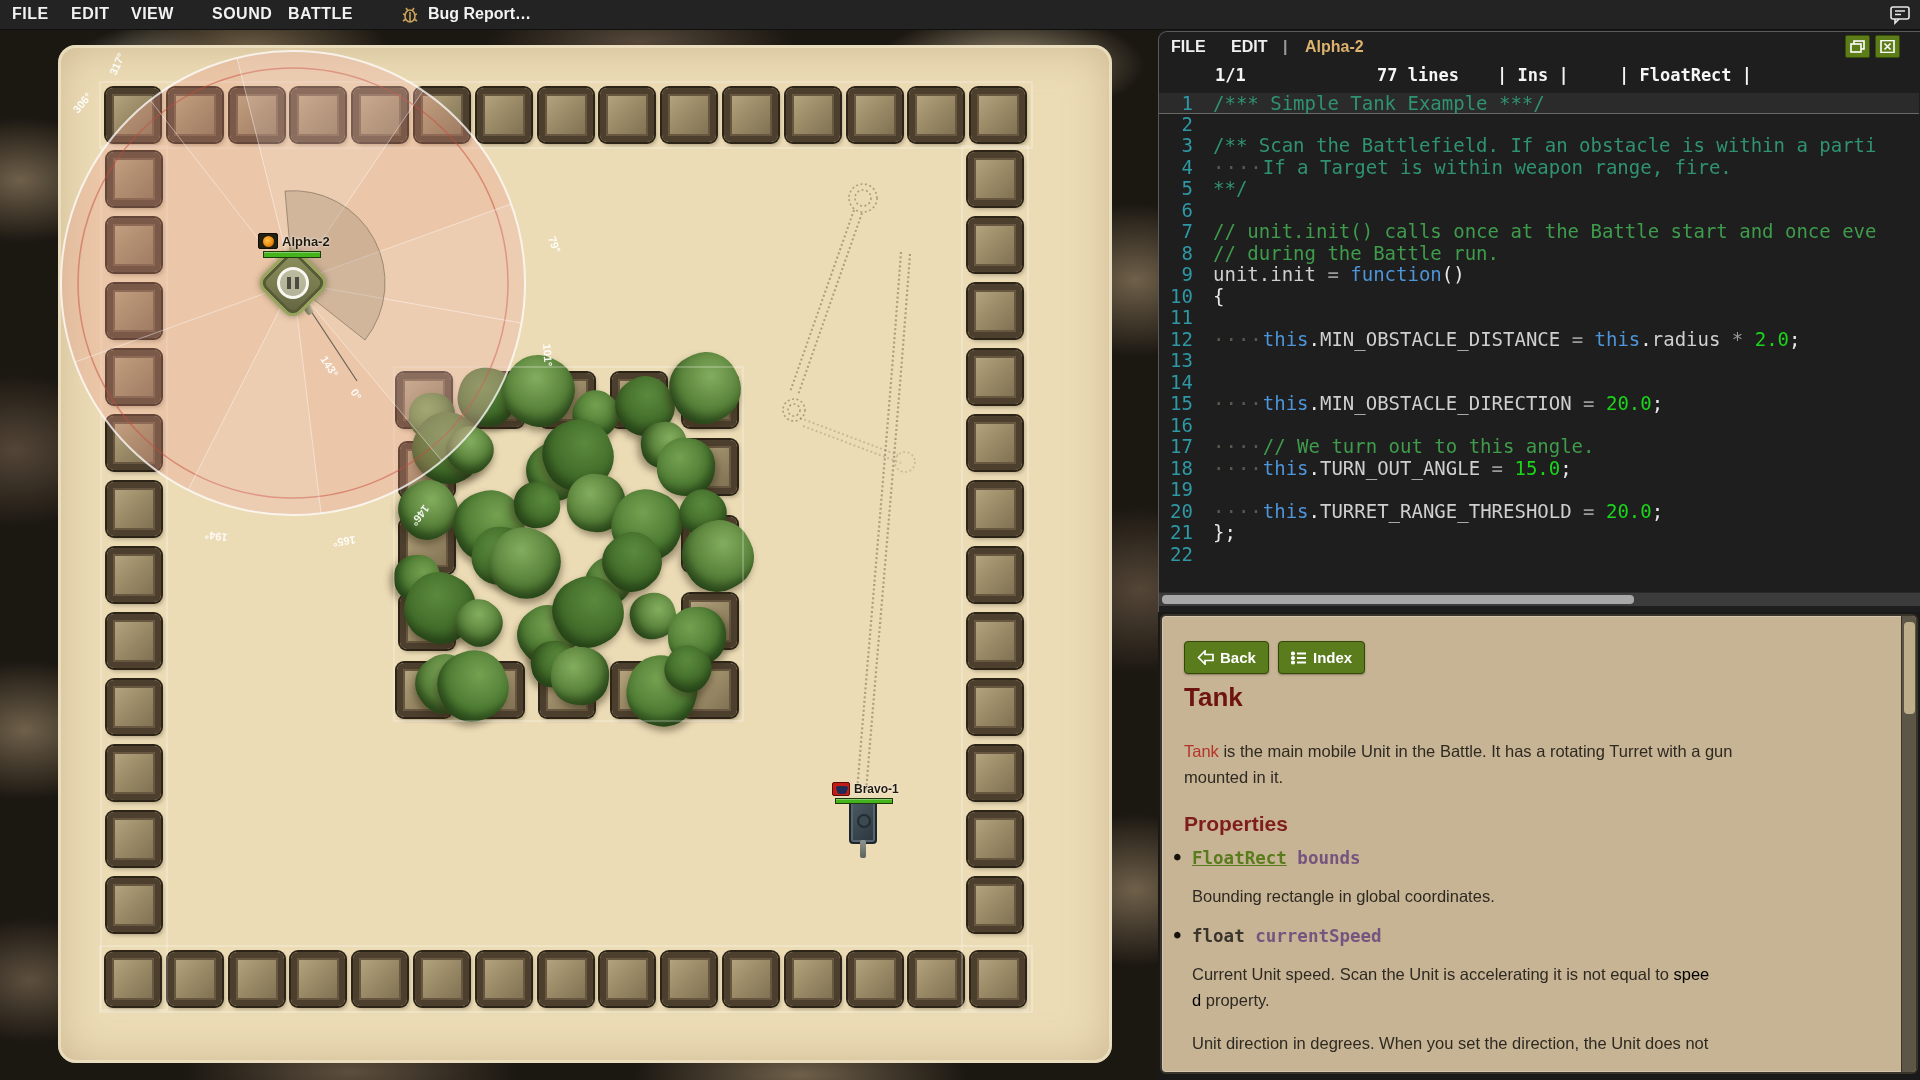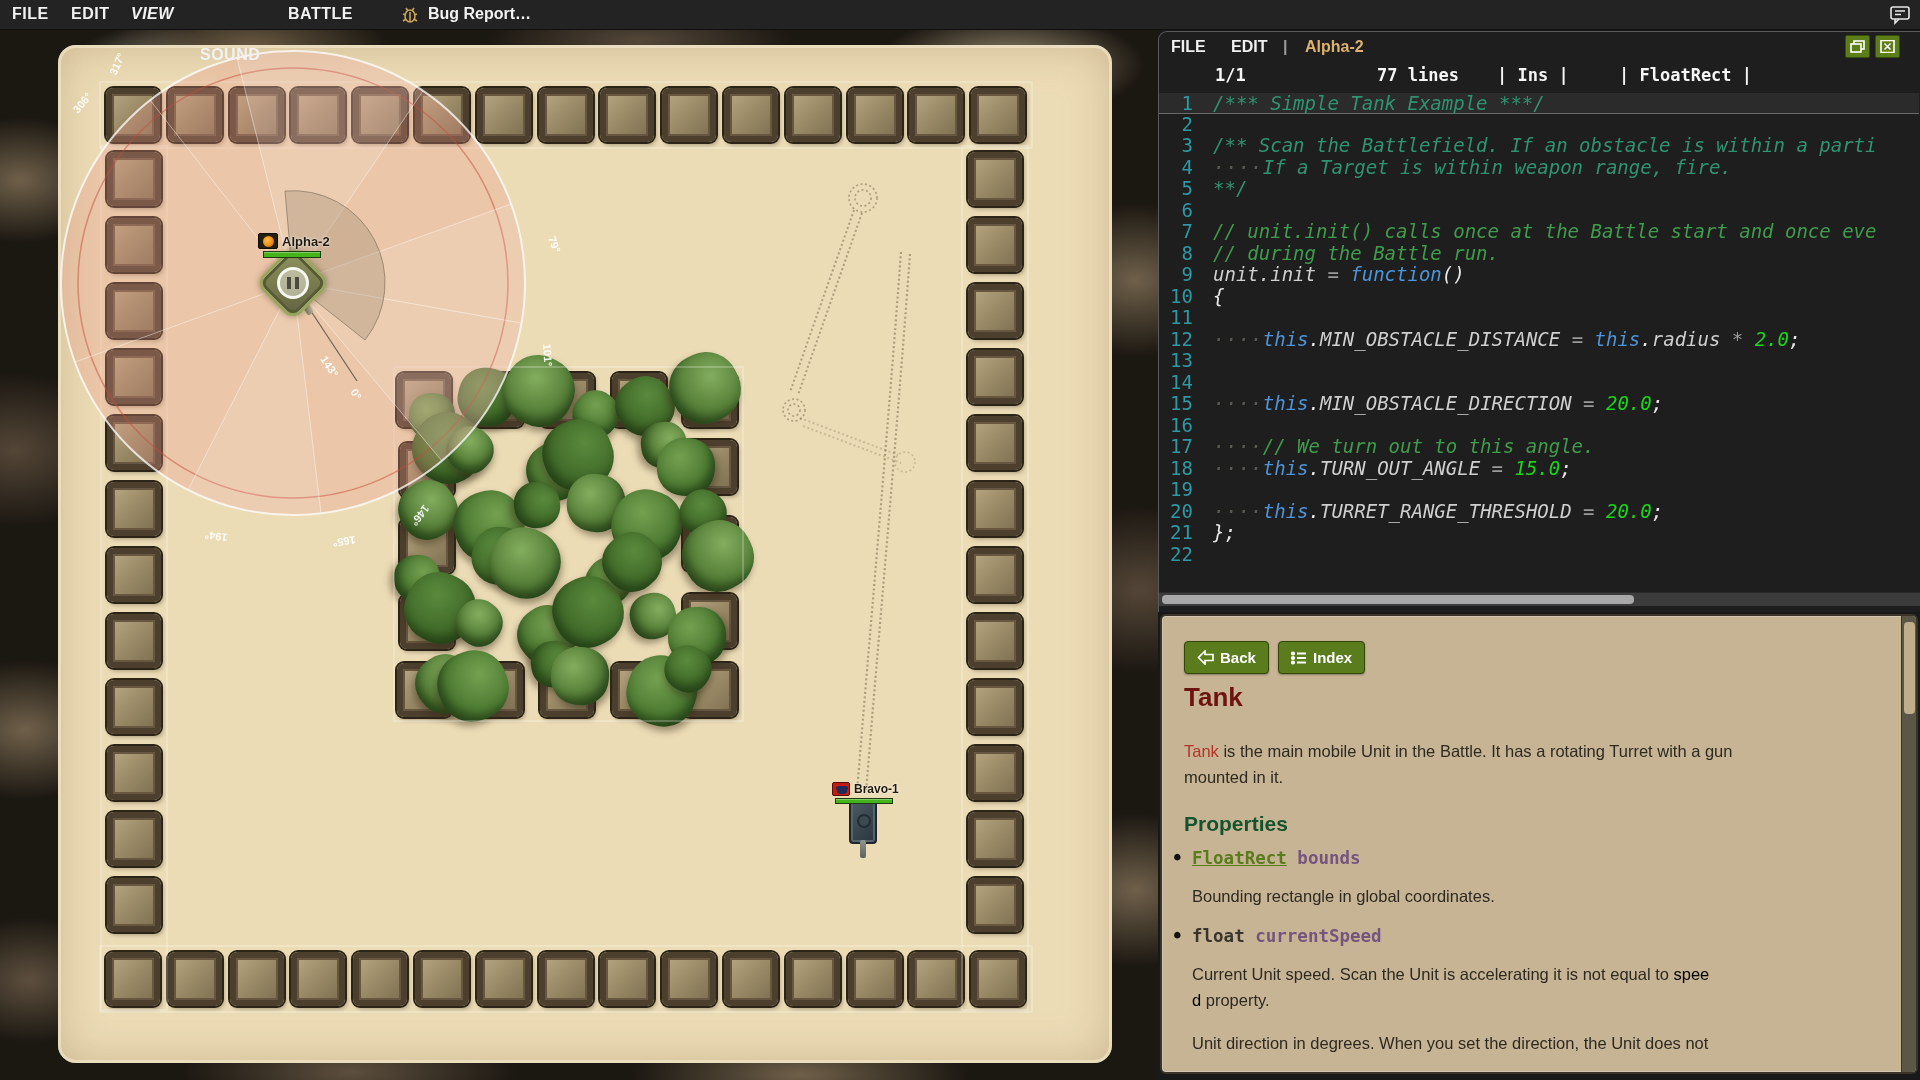--- a/index.html
+++ b/index.html
@@ -90,41 +90,41 @@
   #btn-restore { left:686px; } #btn-close { left:716px; }
   #editor-status { position:absolute; left:0; top:33px; width:100%; height:24px; color:#f5f5f5;
     font-family:"DejaVu Sans Mono", monospace; font-size:17px; font-weight:bold; }
   #editor-status span { position:absolute; top:0; white-space:pre; }
   #code-area { position:absolute; left:0; top:61px; width:760px; height:496px; overflow:hidden;
     font-family:"DejaVu Sans Mono", monospace; font-size:19px; line-height:21.5px; }
   .cl-row { position:relative; height:21.5px; white-space:pre; display:flex; }
   .cl-row.current { background:#2b2b2b; border-top:1px solid #8a8a8a; border-bottom:1px solid #696969;
     height:21.5px; margin-top:-1px; }
   .cl-num { width:40px; flex:0 0 40px; text-align:right; padding-right:6px; color:#2e98a4; }
-  .cl-code { padding-left:14px;font-style:italic; }
+  .cl-code { padding-left:14px; }
   .tok-cb { color:#2f9370; } .tok-cl { color:#3f9c4c; } .tok-kw { color:#4d94d8; }
   .tok-pl { color:#cfcfcf; } .tok-num { color:#19d619; } .tok-op { color:#9a9a9a; }
   .tok-pu { color:#e8e8e8; } .tok-ws { color:#5a5a52; letter-spacing:1px; }
   #hscrollbar { position:absolute; left:0; top:560px; width:762px; height:14px; background:#3c3c3c;
     border-top:1px solid #2a2a2a; }
   #hscroll-thumb { position:absolute; left:3px; top:2px; width:472px; height:9px; background:#a8a8a8;
     border-radius:4px; }
 
   
   #docs { position:absolute; left:1160px; top:614px; width:758px; height:460px; background:#c7b494;
     border:2px solid #3a342a; border-radius:6px; overflow:hidden; z-index:40;
     box-shadow: inset 0 0 0 1px rgba(255,255,255,.25); }
   .doc-btn { position:absolute; top:25px; height:33px; background:#5a7c1d; border:1px solid #33470b;
     border-radius:4px; color:#fff; font-size:15px; font-weight:bold; display:flex; align-items:center;
     gap:6px; padding:0 12px; cursor:pointer; box-shadow:0 1px 2px rgba(40,40,20,.4); }
   #doc-back { left:22px; } #doc-index { left:116px; }
   #doc-title { position:absolute; left:22px; top:66px; font-size:26px; font-weight:bold; color:#6e1410; }
   #doc-intro { position:absolute; left:22px; top:122px; width:706px; font-size:16.5px; line-height:26px;
     color:#2e2a22; }
-  #doc-props-h { position:absolute; left:22px; top:196px; font-size:21px; font-weight:bold; color:#14532d; }
+  #doc-props-h { position:absolute; left:22px; top:196px; font-size:21px; font-weight:bold; color:#7f1d1d; }
   #doc-props { position:absolute; left:0; top:232px; width:740px; }
   .prop-line { position:relative; margin:0 0 15px 30px; font-family:"DejaVu Sans Mono", monospace;
     font-size:17.5px; font-weight:bold; }
   .prop-line::before { content:"●"; position:absolute; left:-18px; top:2px; font-size:11px; color:#17130c; }
   .prop-desc { margin:0 0 17px 30px; width:690px; font-size:16.5px; line-height:26px; color:#2e2a22; }
   .link-red { color:#b5342a; } .link-purple { color:#000000; }
   .link-green { color:#5a7c1d; text-decoration:underline; }
   .kwtype { color:#3a352c; } .prop-name { color:#75557f; }
   #doc-scrollbar { position:absolute; right:0px; top:0px; width:15px; height:460px; background:#5c5647;
     border-left:1px solid #3a342a; }
@@ -147,22 +147,22 @@
   <span id="chat-icon">
     <svg width="24" height="22" viewBox="0 0 24 22">
         <g stroke="#e8e8e8" stroke-width="1.6" fill="none">
       <rect x="3" y="3" width="18" height="12" rx="2"></rect>
           <path d="M7 15 l0 4 4 -4 M7 7 h10 M7 10.5 h6"></path>
     </g>
       </svg>
   </span>
 <span class="menu-item" style="left: 12px;">FILE</span>
     <span class="menu-item" style="left: 71px;">EDIT</span>
-    <span class="menu-item" style="left: 131px; font-style: italic;">VIEW</span>
-    <span class="menu-item" style="left: 200px; margin-top: 41px;">SOUND</span>
+    <span class="menu-item" style="left: 131px;">VIEW</span>
+    <span class="menu-item" style="left: 212px;">SOUND</span>
     <span class="menu-item" style="left: 288px;">BATTLE</span>
   </div>
 
 <div id="map">
   <div id="sand"></div>
   <div id="crates">
       <div class="crate" style="left: 106px; top: 58px;"></div>
       <div class="crate" style="left: 167.8px; top: 58px;"></div>
       <div class="crate" style="left: 229.6px; top: 58px;"></div>
       <div class="crate" style="left: 291.4px; top: 58px;"></div>

